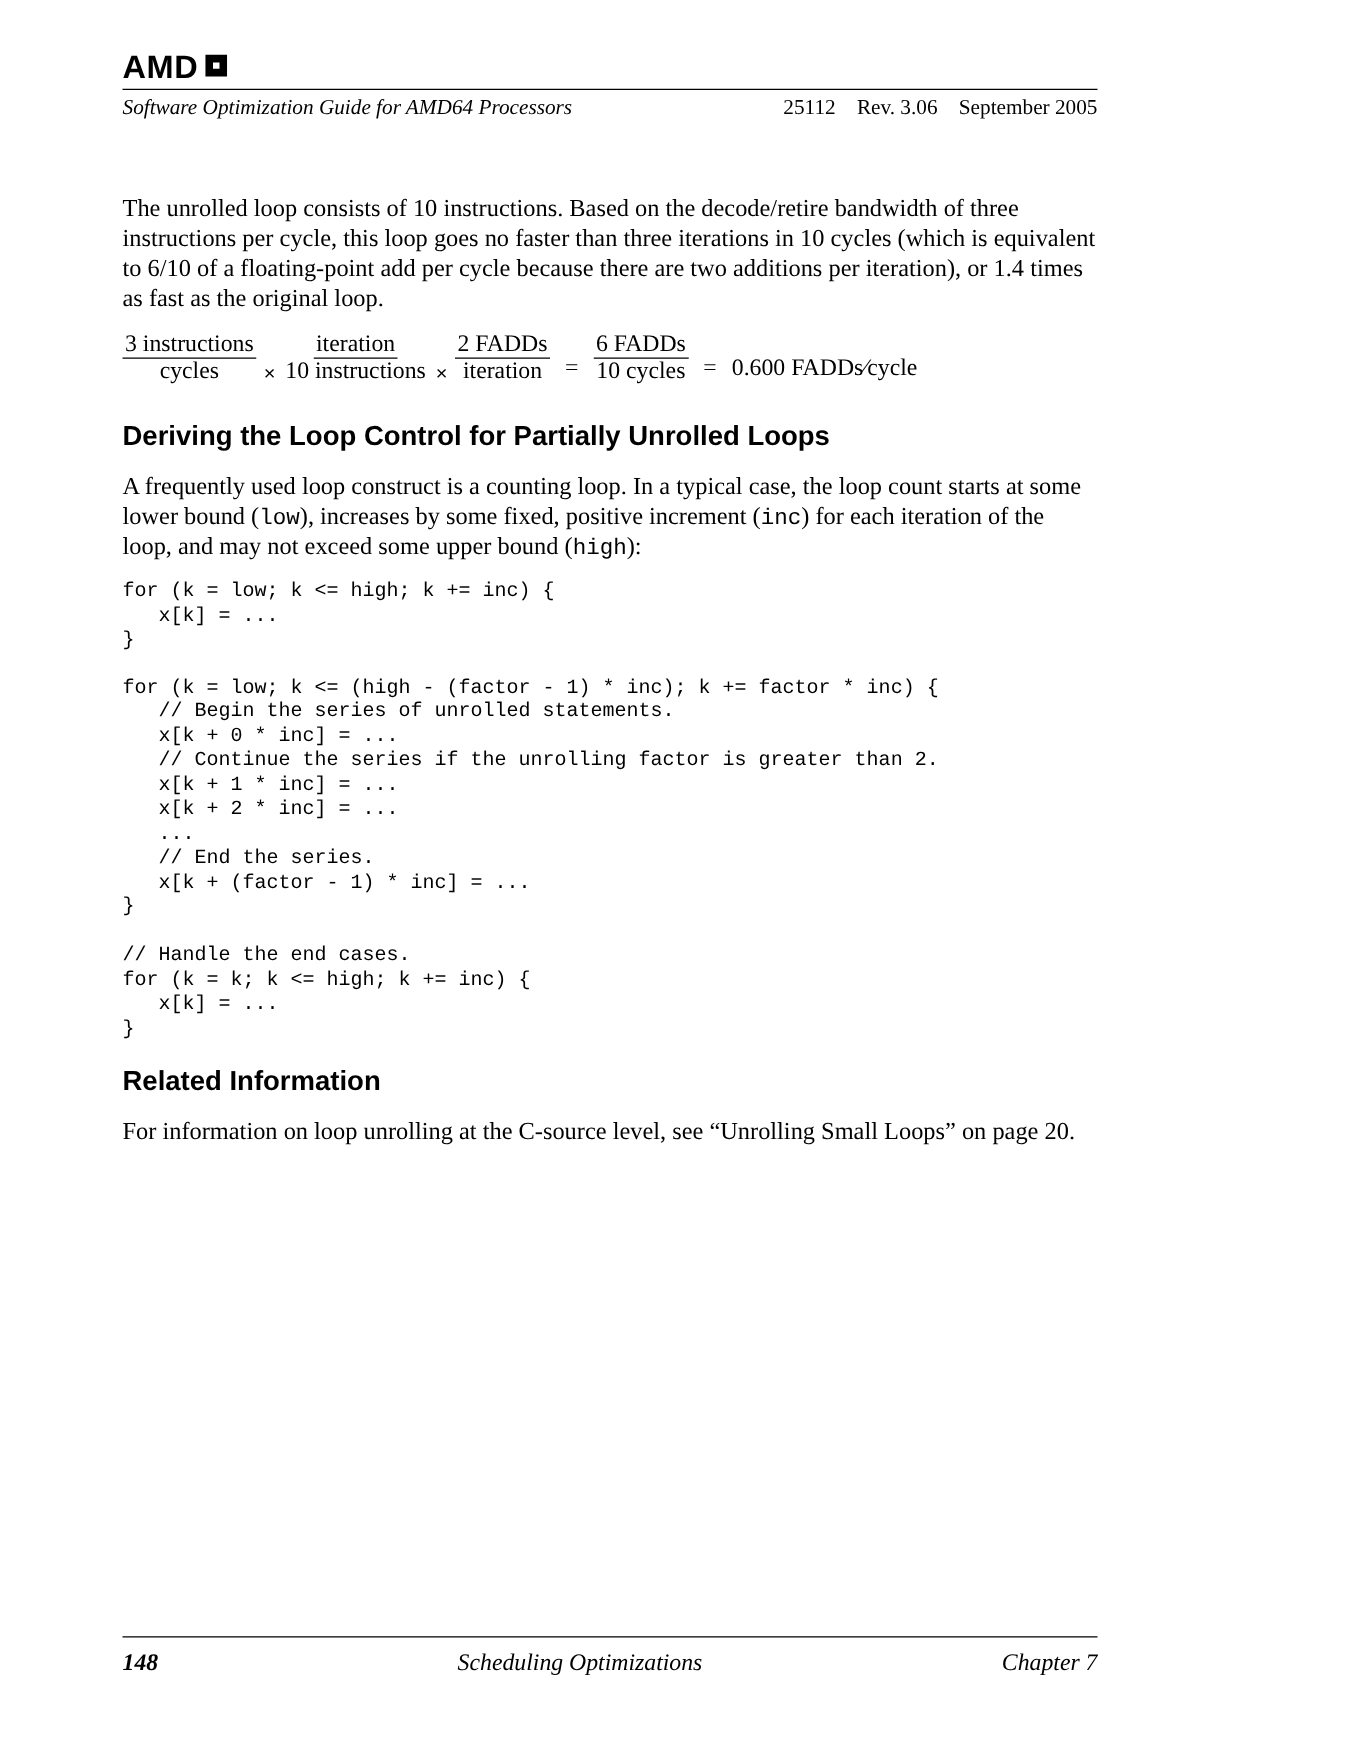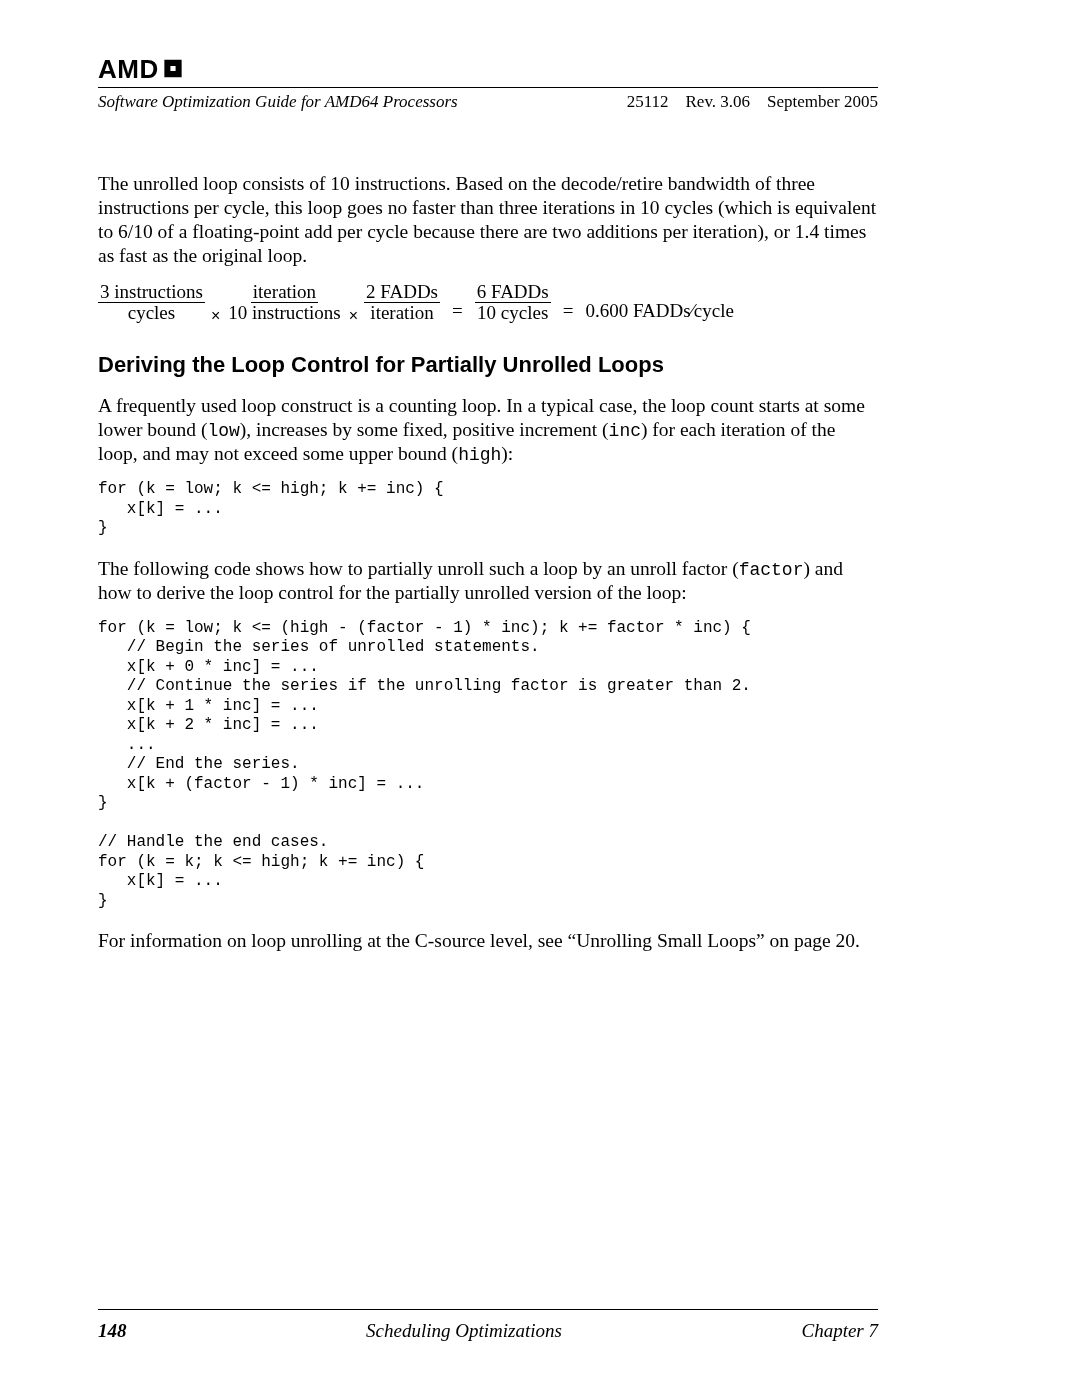--- a/index.html
+++ b/index.html
@@ -8,21 +8,21 @@
     padding: 0;
     background: #fff;
     font-family: "Times New Roman", Times, serif;
     color: #000;
   }
   .page {
     width: 976px;
     height: 1397px;
     position: relative;
     box-sizing: border-box;
-    padding: 54px 98px 0 98px;
+    padding: 38px 98px 0 98px;
   }
   .logo {
     font-family: Arial, Helvetica, sans-serif;
     font-weight: 900;
     font-size: 26px;
     letter-spacing: 0.5px;
     margin-bottom: 2px;
     display: flex;
     align-items: baseline;
   }
@@ -159,40 +159,38 @@
     <h2 class="section">Deriving the Loop Control for Partially Unrolled Loops</h2>
 
     <p>
       <span>A frequently used loop construct is a counting loop. In a typical case, the loop count starts at some lower bound (</span><span class="inline-mono">low</span><span>), increases by some fixed, positive increment (</span><span class="inline-mono">inc</span><span>) for each iteration of the loop, and may not exceed some upper bound (</span><span class="inline-mono">high</span><span>):</span>
     </p>
 
     <pre>for (k = low; k &lt;= high; k += inc) {
    x[k] = ...
 }</pre>
 
-    <p>
-      <span>The following code shows how to partially unroll such a loop by an unroll factor (</span><span class="inline-mono">factor</span><span>) and how to derive the loop control for the partially unrolled version of the loop:</span>
-    </p>
 
     <pre>for (k = low; k &lt;= (high - (factor - 1) * inc); k += factor * inc) {
    // Begin the series of unrolled statements.
    x[k + 0 * inc] = ...
    // Continue the series if the unrolling factor is greater than 2.
    x[k + 1 * inc] = ...
    x[k + 2 * inc] = ...
    ...
    // End the series.
    x[k + (factor - 1) * inc] = ...
 }
 
 // Handle the end cases.
 for (k = k; k &lt;= high; k += inc) {
    x[k] = ...
 }</pre>
 
+    <h2 class="section">Related Information</h2>
 
     <p>For information on loop unrolling at the C-source level, see “Unrolling Small Loops” on page 20.</p>
 
   </div>
 
   <div class="footer">
     <hr class="hr-bot">
     <div class="footer-row">
       <span class="footer-left">148</span>
       <span>Scheduling Optimizations</span>

